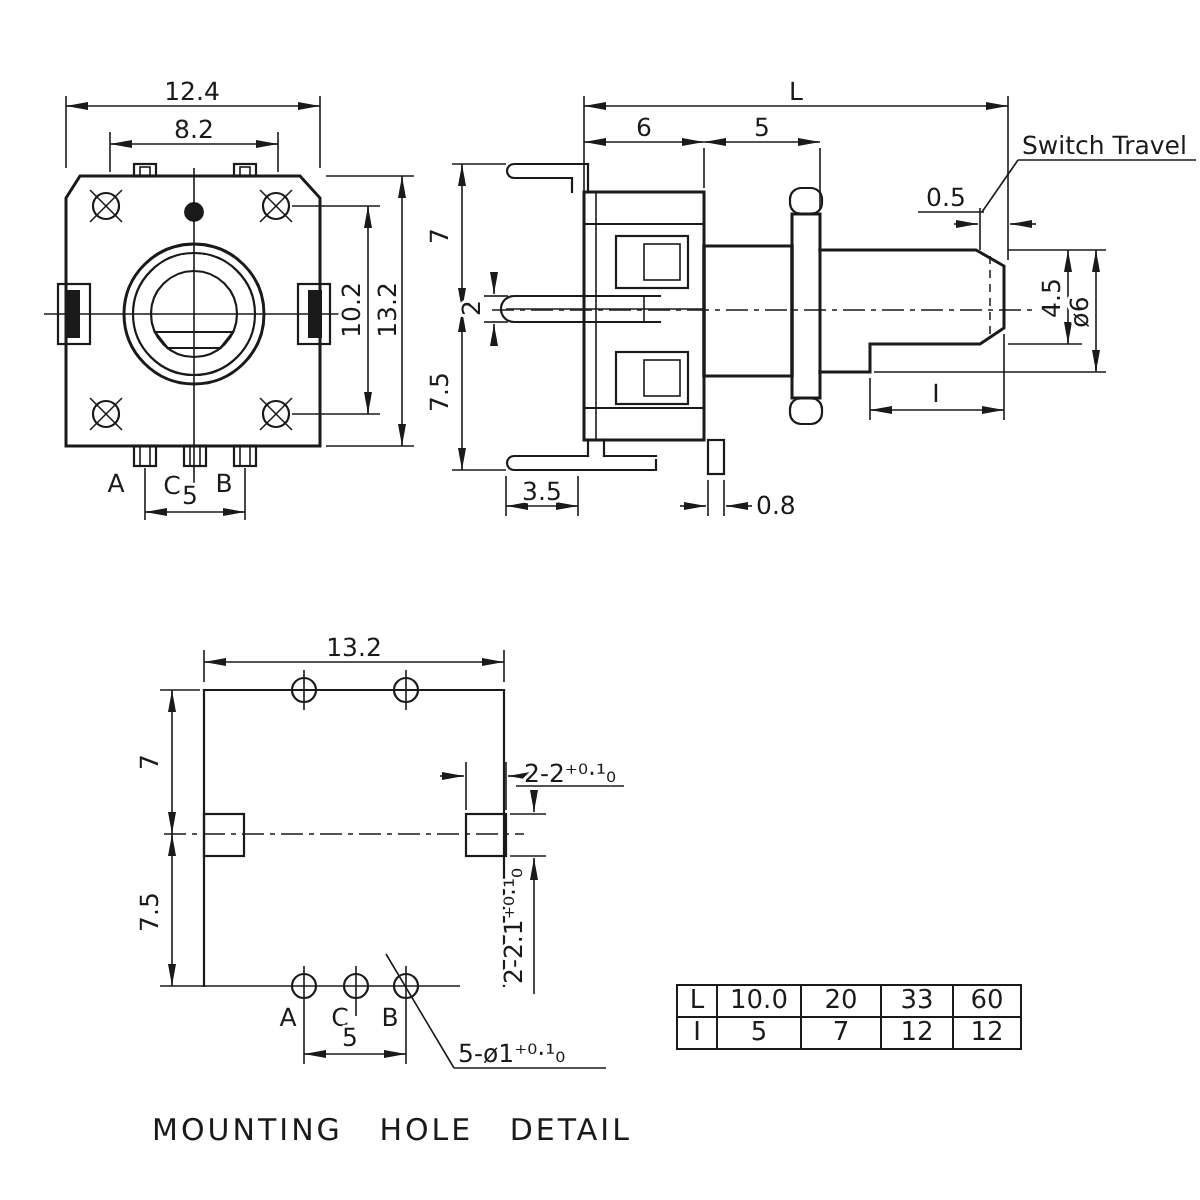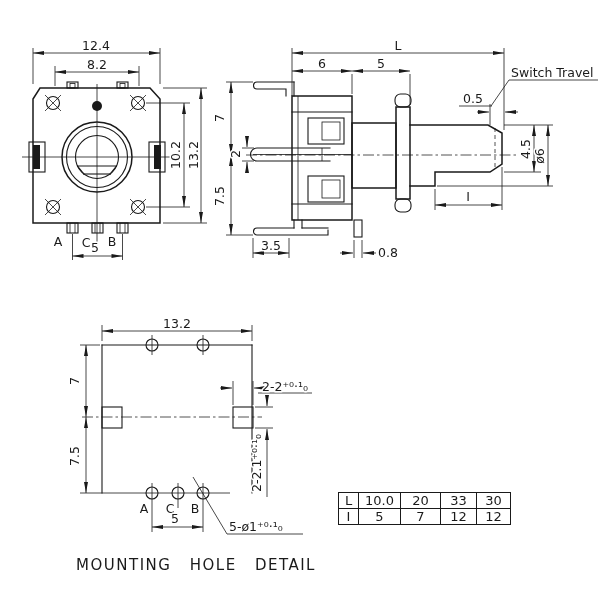--- a/index.html
+++ b/index.html
@@ -288,21 +288,21 @@
           <col style="width:40px">
           <col style="width:36px">
           <col style="width:34px">
         </colgroup>
     <tbody>
           <tr>
       <td>L</td>
       <td>10.0</td>
       <td>20</td>
       <td>33</td>
-      <td>30</td>
+      <td>60</td>
     </tr>
     <tr>
       <td>I</td>
       <td>5</td>
       <td>7</td>
       <td>12</td>
       <td>12</td>
     </tr>
   </tbody>
       </table>

